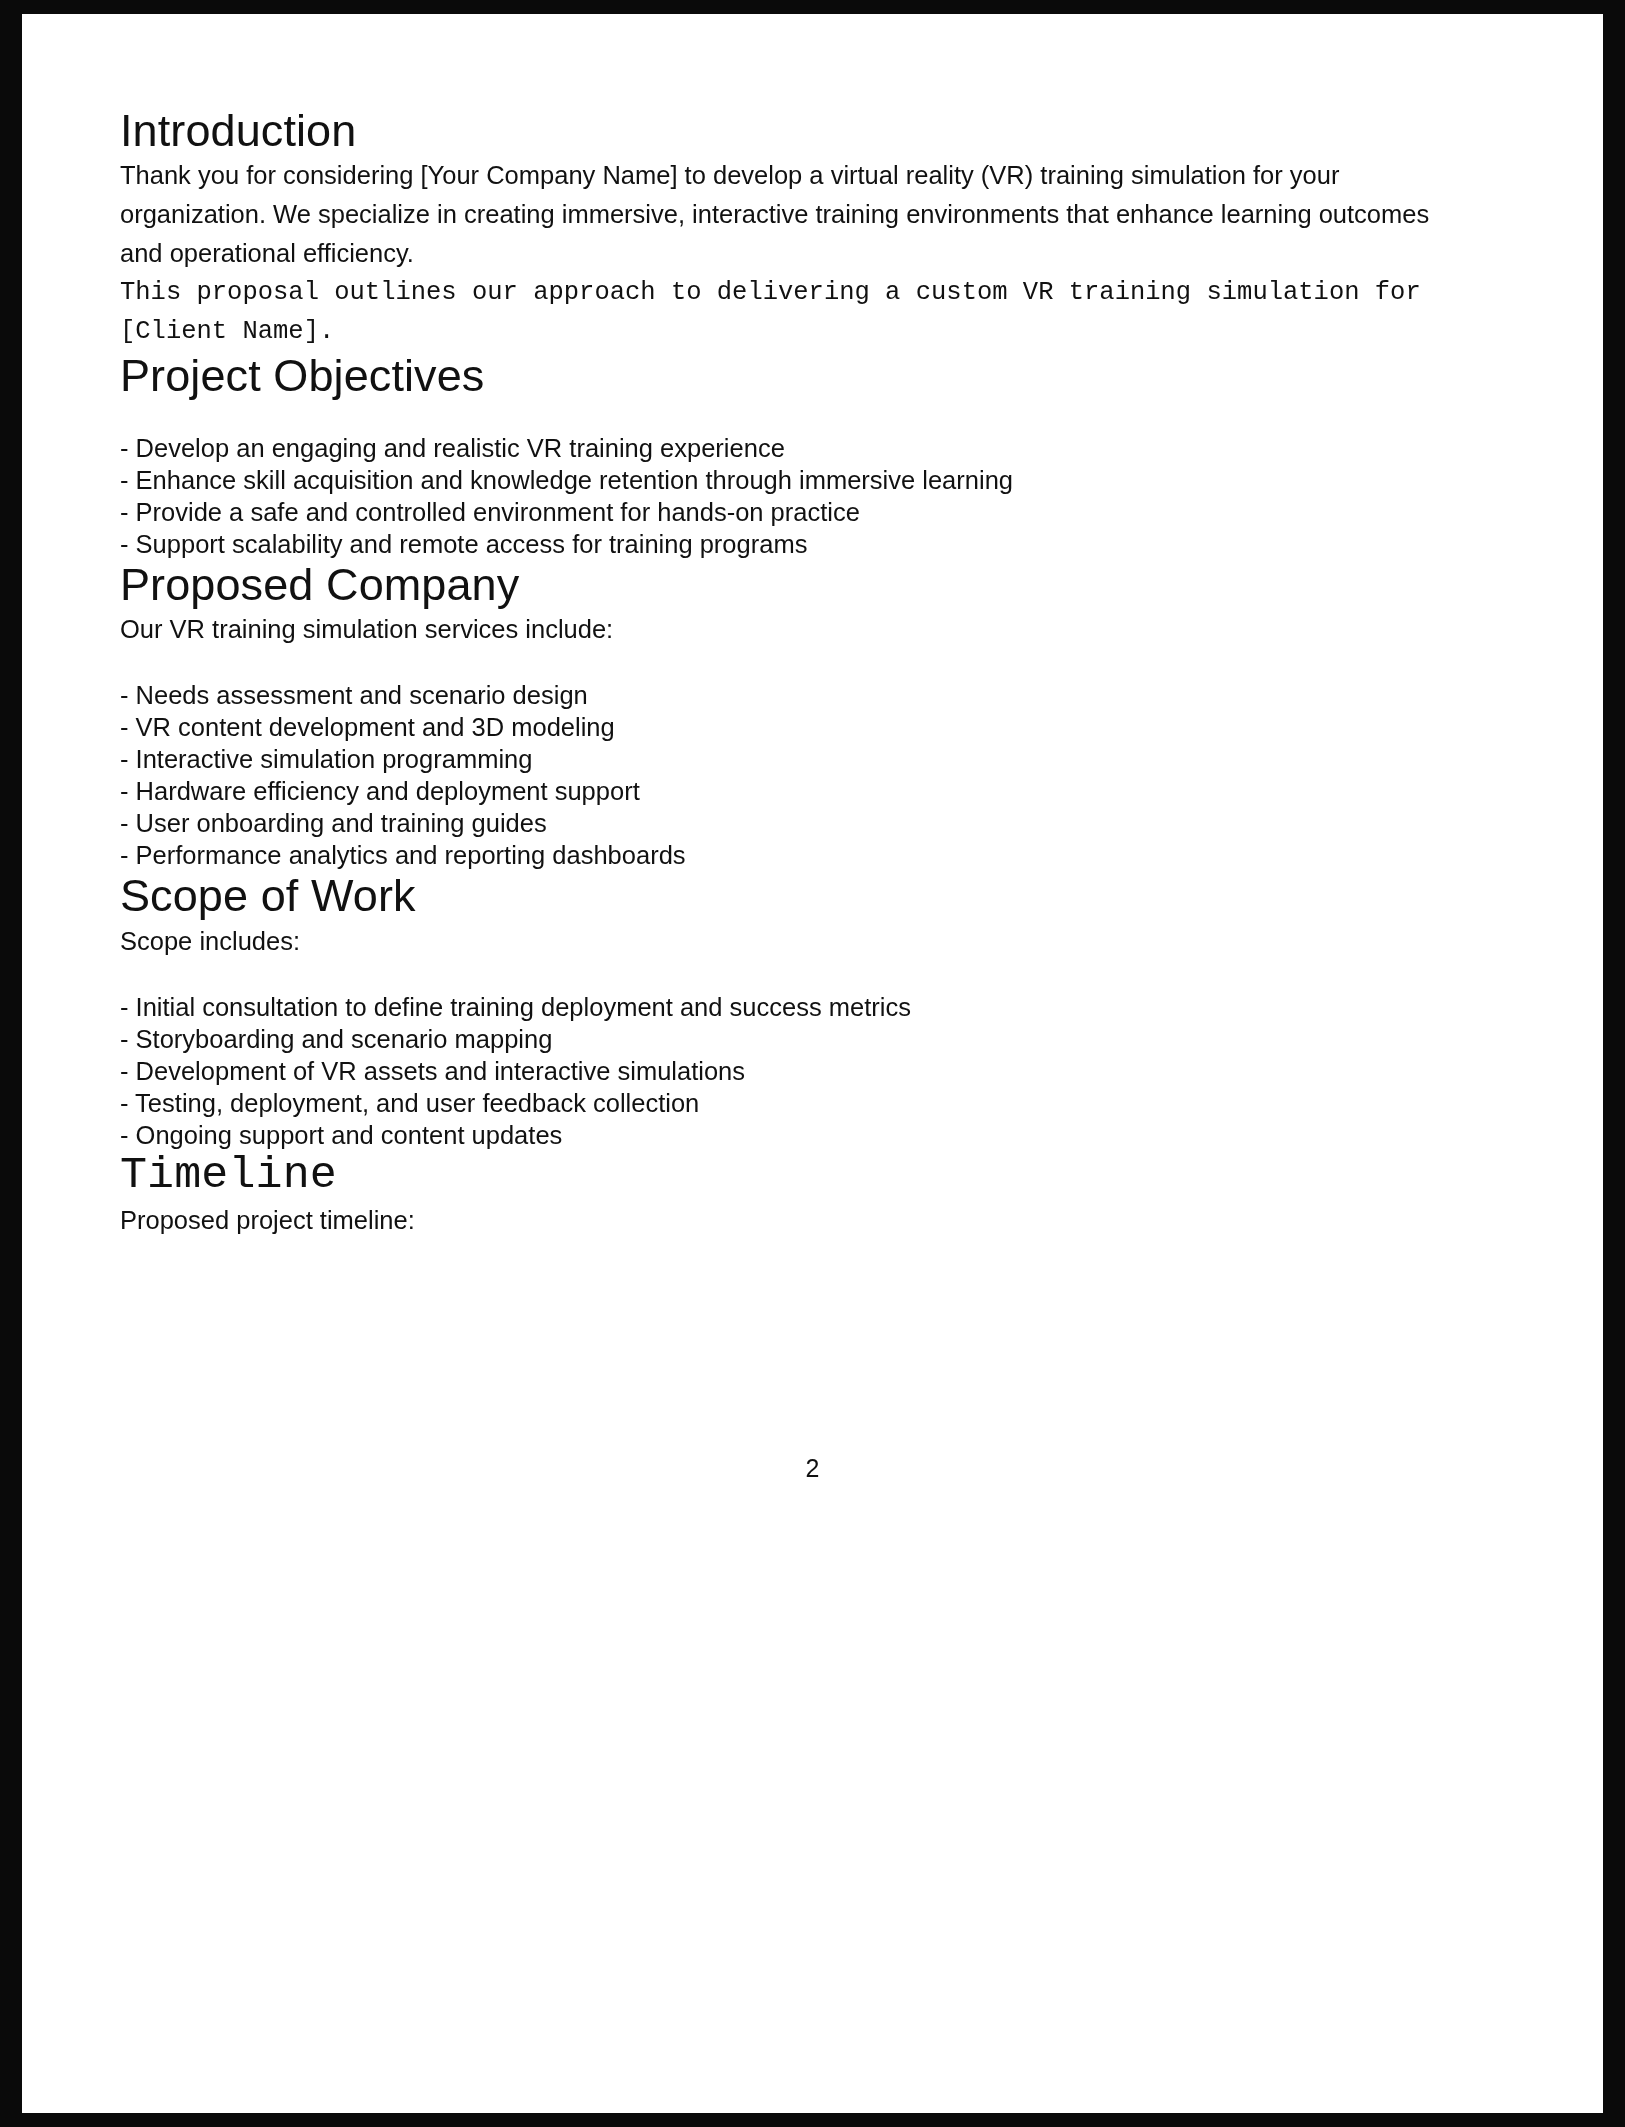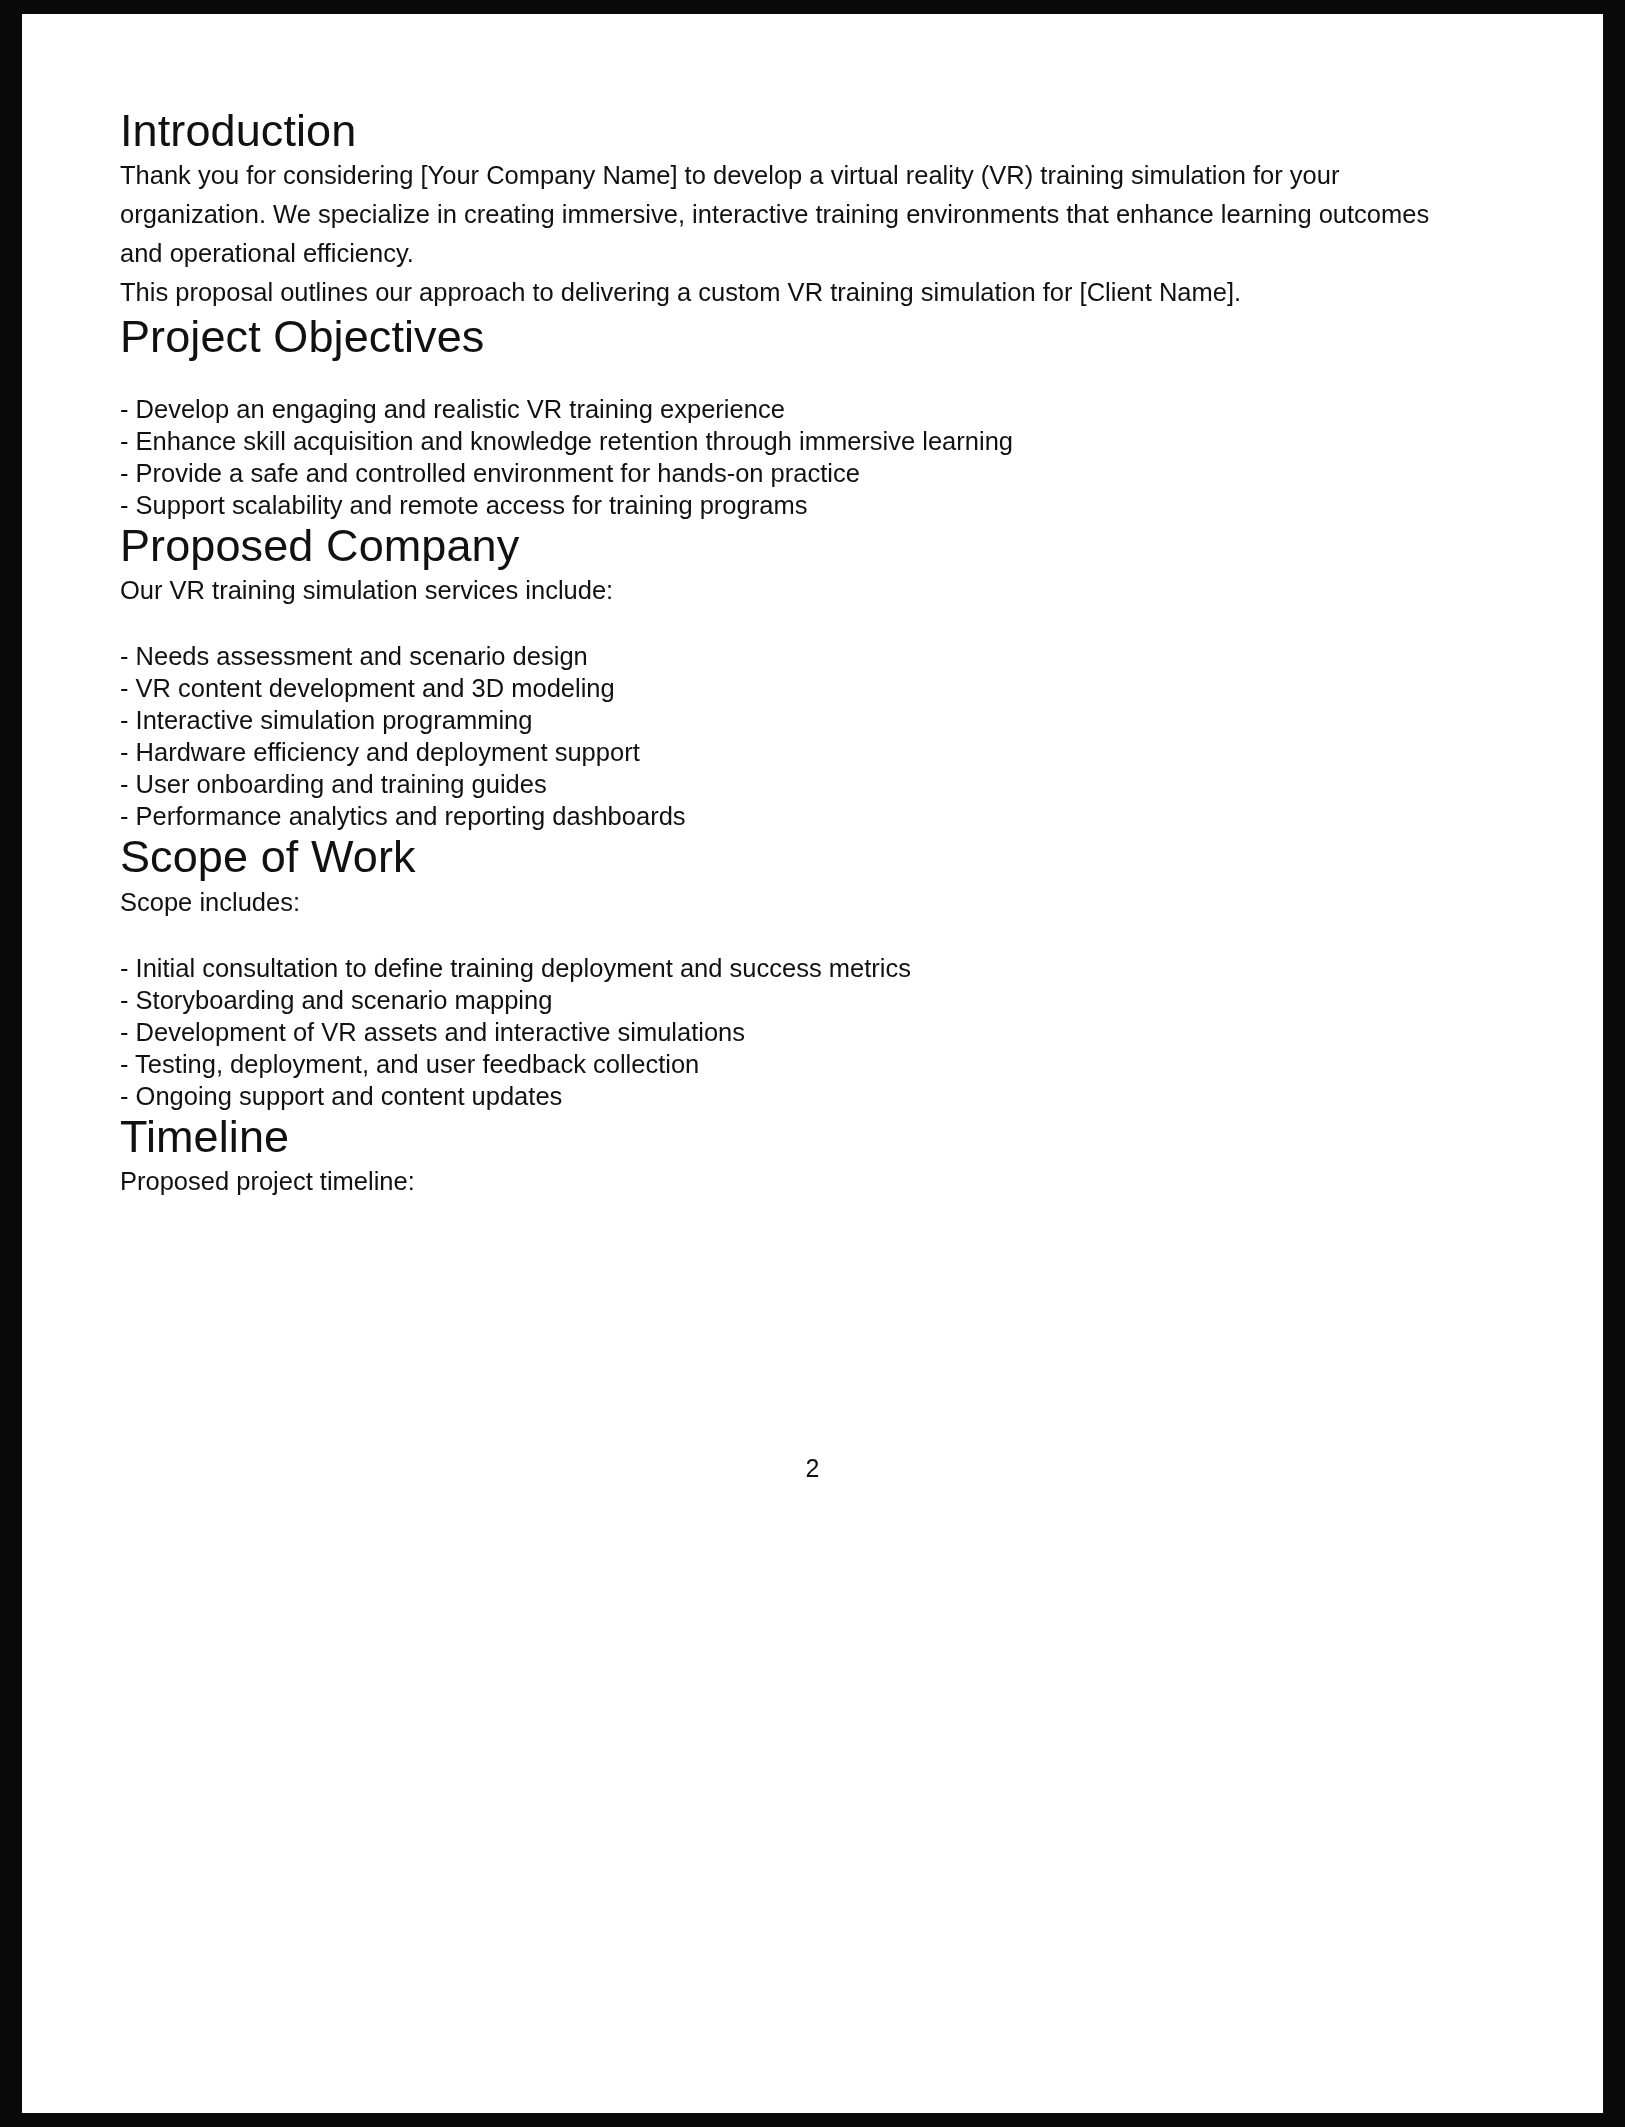--- a/index.html
+++ b/index.html
@@ -52,32 +52,32 @@
     line-height: 1.12;
     letter-spacing: 0.1px;
     margin: 0;
     color: #111111;
   }
 
   .heading-intro      { margin-top: 0px; }
   .heading-objectives { margin-top: 64px; }
   .heading-services   { margin-top: 64px; }
   .heading-scope      { margin-top: 66px; }
-  .heading-timeline   { margin-top: 64px; }
+  .heading-timeline   { margin-top: 64px; font-family: Liberation Mono, monospace; }
 
   p.body-text {
     font-size: 25.5px;
     font-weight: 400;
     line-height: 1.53;
     margin: 0;
     color: #111111;
   }
 
   .para-lead       { margin-top: 28px; }
-  .para-follow     { margin-top: 36px; }
+  .para-follow     { margin-top: 36px; font-family: Liberation Mono, monospace; }
   .para-after-head { margin-top: 26px; }
 
   ul.bullet-list {
     list-style: none;
     margin: 0;
     padding: 0;
     margin-top: 30px;
   }
   ul.bullet-list li {
     font-size: 25.5px;

